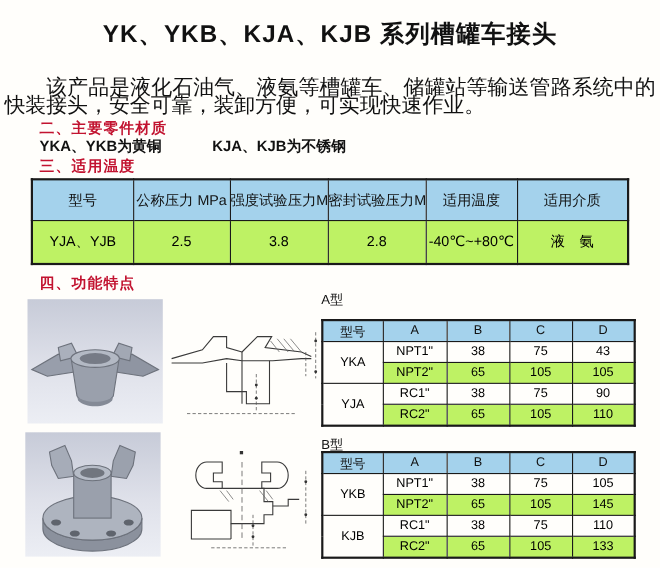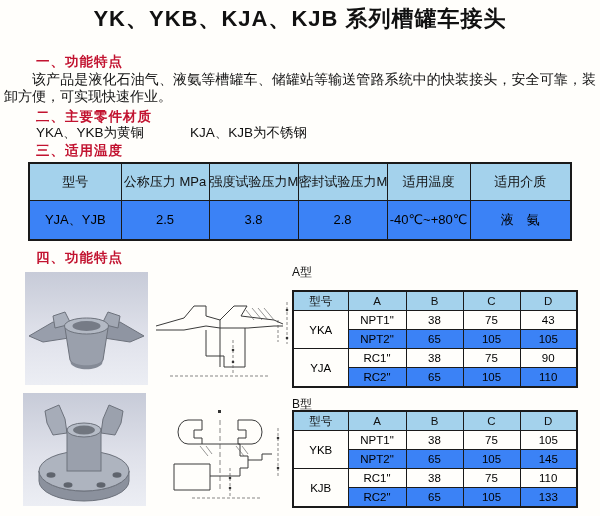--- a/index.html
+++ b/index.html
@@ -1,34 +1,34 @@
 <!DOCTYPE html>
 <html><head>
 <meta charset="utf-8">
 <style>
   html,body{margin:0;padding:0;}
   body{font-family:"Liberation Sans","DejaVu Sans",sans-serif;background:#ffffff;}
   #page{position:relative;width:600px;height:516px;background:#fffefb;overflow:hidden;}
 
-  .title{position:absolute;top:4px;left:0;width:600px;text-align:center;
+  .title{position:absolute;top:16px;left:0;width:600px;text-align:center;
          font-size:22px;font-weight:bold;color:#111;letter-spacing:1px;}
 
   .sec-head{position:absolute;left:36px;font-size:13.5px;font-weight:bold;color:#c21330;letter-spacing:1px;}
   #head1{top:53px;} #head2{top:108px;} #head3{top:142px;} #head4{top:249px;}
 
-  .body-text{position:absolute;top:71px;left:4px;width:592px;font-size:14px;color:#111;
+  .body-text{position:absolute;top:71px;left:4px;width:592px;font-size:19px;color:#111;
              line-height:17px;text-indent:2em;text-align:justify;margin:0;}
   .materials{position:absolute;top:124px;left:36px;font-size:13.5px;color:#111;}
-  .materials span{margin-right:46px;}
+  .materials span{margin-right:46px;font-weight:bold;}
 
   table{border-collapse:collapse;table-layout:fixed;}
   td,th{border:1px solid #1a1a1a;text-align:center;vertical-align:middle;
         overflow:hidden;white-space:nowrap;padding:0;}
   .hdr{background:#a4d2ec;font-weight:normal;color:#111;}
-  .yellow{background:#3b82f6;margin-left:24px;}
+  .yellow{background:#bef264;margin-left:24px;}
 
   #perf-table{position:absolute;top:162px;left:28px;width:542px;height:79px;
               font-size:13px;border:2px solid #1a1a1a;}
   #perf-table th{height:24px;}
   #perf-table td{height:26px;}
 
   .dim-label{position:absolute;left:292px;font-size:12px;color:#111;}
   #label-a{top:264px;text-align:right;} #label-b{top:396px;}
 
   .dim-table{position:absolute;left:292px;width:284px;height:94px;font-size:11.5px;
@@ -44,21 +44,20 @@
   #draw-a{top:280px;left:150px;width:143px;height:103px;}
   #draw-b{top:398px;left:152px;width:136px;height:110px;}
 </style>
 </head>
 <body>
 
 <div id="page">
 
   <div class="title">YK、YKB、KJA、KJB 系列槽罐车接头</div>
 
-  <div class="sec-head" id="head1">一、功能特点</div>
   <p class="body-text">该产品是液化石油气、液氨等槽罐车、储罐站等输送管路系统中的快装接头，安全可靠，装卸方便，可实现快速作业。</p>
 
   <div class="sec-head" id="head2">二、主要零件材质</div>
   <div class="materials">
     <span>YKA、YKB为黄铜</span><span>KJA、KJB为不锈钢</span>
   </div>
 
   <div class="sec-head" id="head3">三、适用温度</div>
 
   <table id="perf-table">

